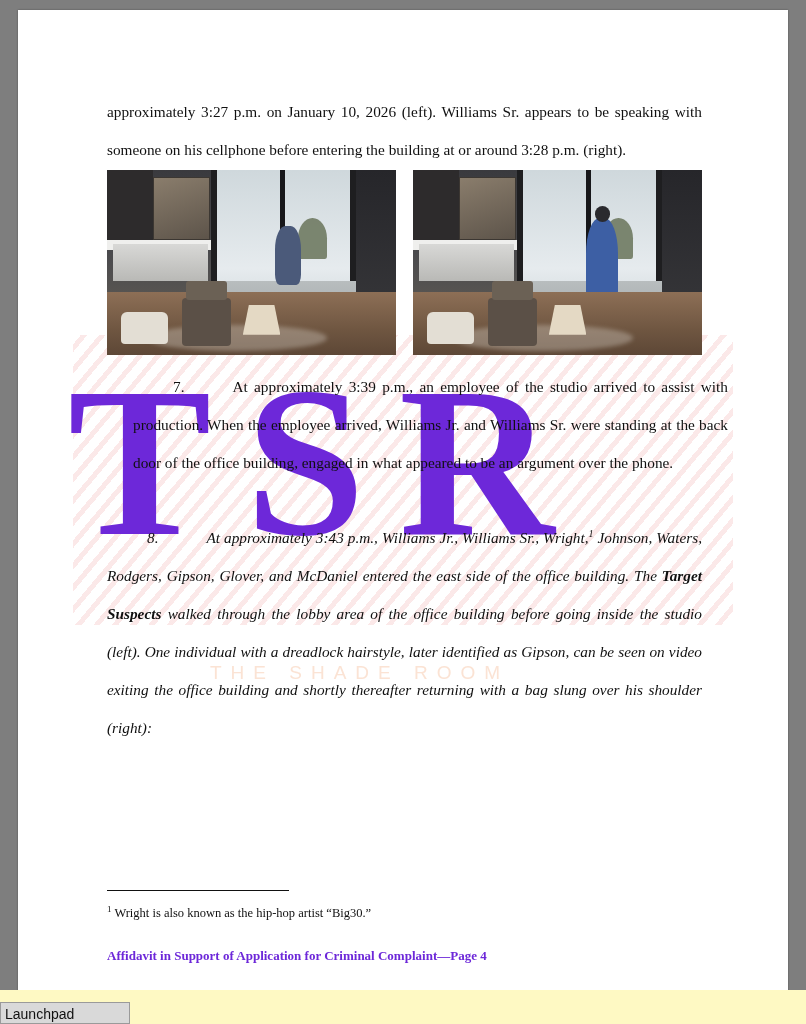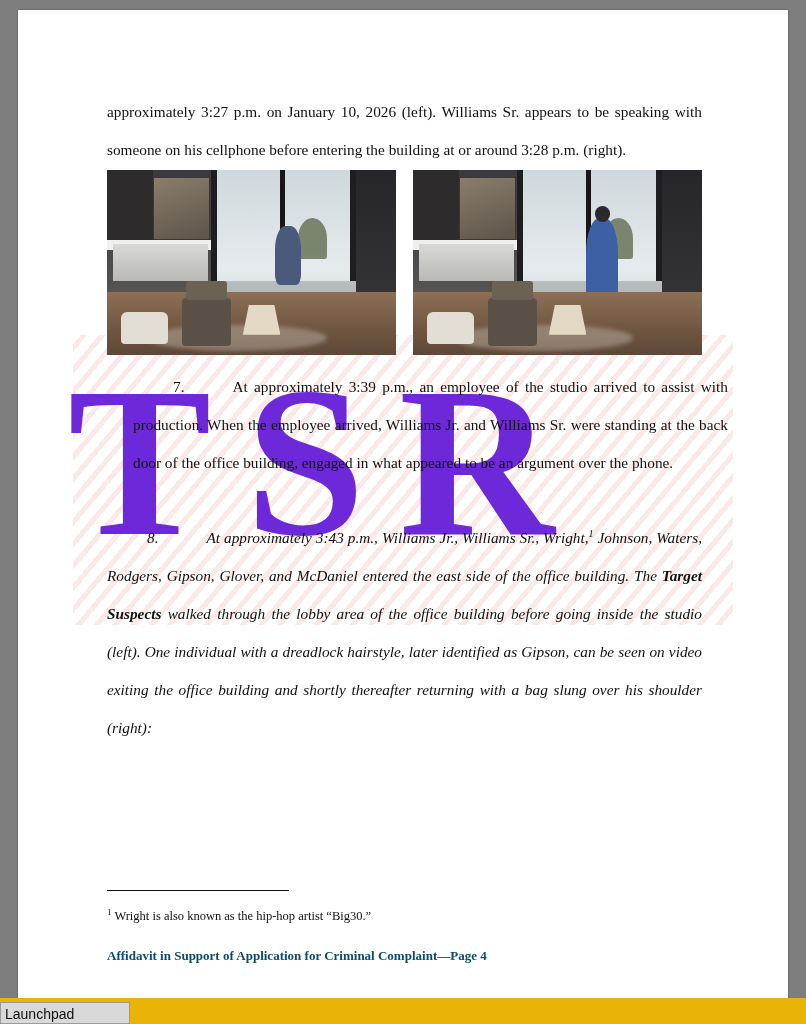--- a/index.html
+++ b/index.html
@@ -233,44 +233,44 @@
     height: 1px;
     background: #111;
   }
   .footnote {
     position: absolute;
     left: 89px;
     top: 890px;
     width: 595px;
     font-family: "Liberation Serif", serif;
     font-size: 12.5px;
-    line-height: 24px;
+    line-height: 18px;
     color: #101010;
   }
   .footnote sup { font-size: 9px; vertical-align: super; }
 
   .footer-line {
     position: absolute;
     left: 89px;
     top: 938px;
     width: 595px;
     font-family: "Liberation Serif", serif;
     font-size: 13px;
     font-weight: 700;
-    color: #0c4a6e;
+    color: #6d28d9;
   }
 
   
   #taskbar {
     position: absolute;
     left: 0;
     bottom: 0;
     width: 806px;
-    height: 26px;
-    background: #eab308;
+    height: 34px;
+    background: #fef9c3;
   }
   #launchpad {
     position: absolute;
     left: 0;
     bottom: 0;
     width: 130px;
     height: 22px;
     background: #d9d9d9;
     border: 1px solid #9a9a9a;
     box-sizing: border-box;
@@ -286,20 +286,21 @@
 </head>
 <body>
 
 <div id="viewport">
 
   <div id="page">
 
     <div class="watermark">
       <div class="wm-stripes"></div>
       <div class="wm-letters">TSR</div>
+      <div class="wm-sub">THE SHADE ROOM</div>
     </div>
 
     <div class="doc-body">
 
       <div class="para" id="para-intro">approximately 3:27 p.m. on January 10, 2026 (left). Williams Sr. appears to be speaking with someone on his cellphone before entering the building at or around 3:28 p.m. (right).</div>
 
       <div class="shot-wrap">
 
         <div class="shot shot-left">
           <div class="scene">

